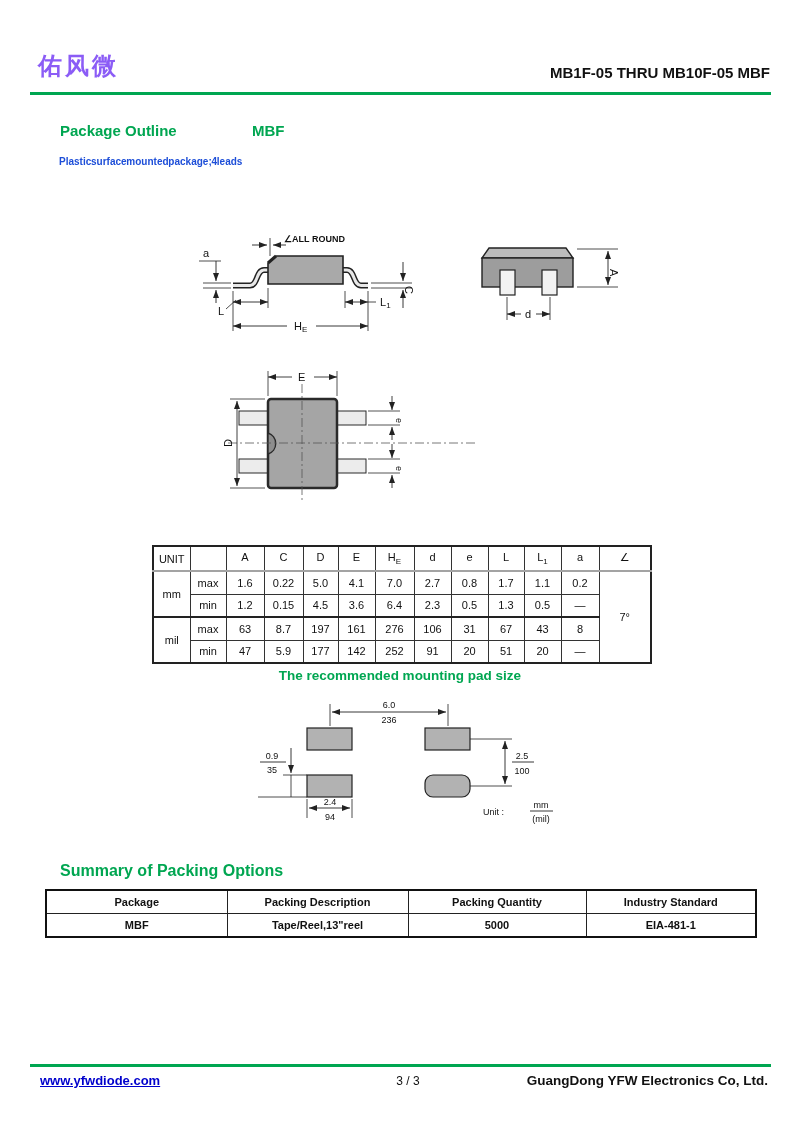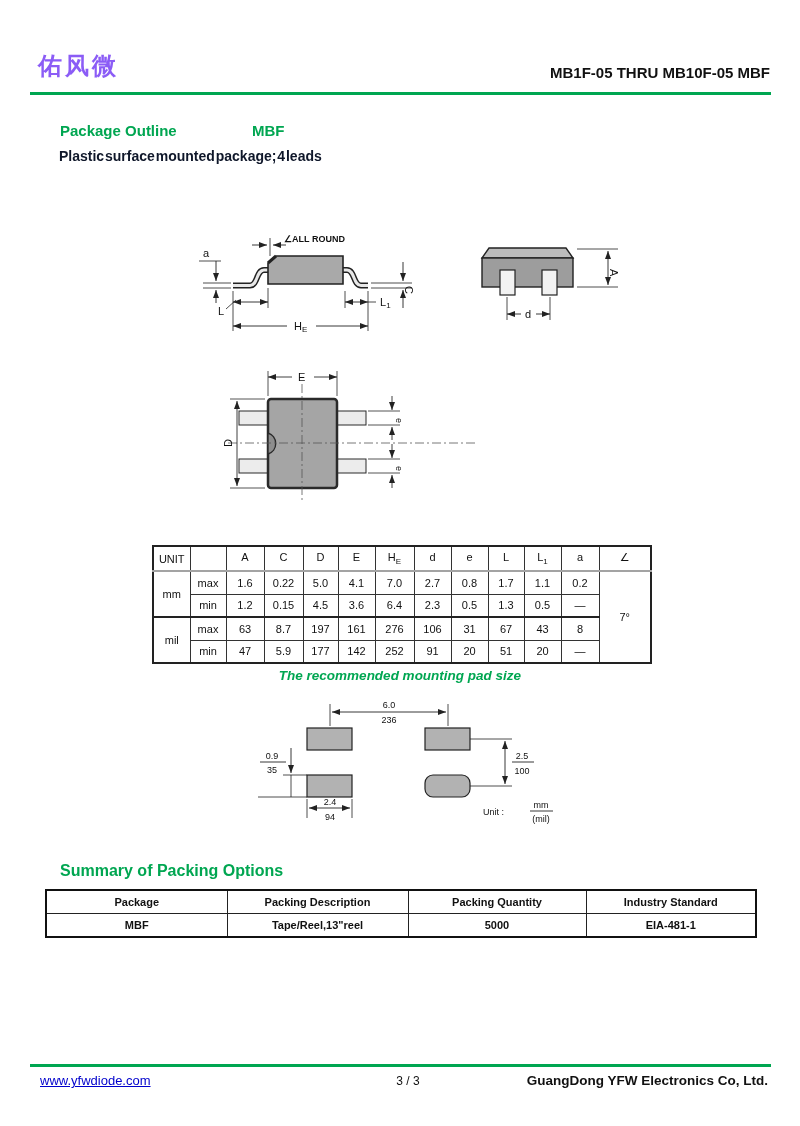--- a/index.html
+++ b/index.html
@@ -14,38 +14,38 @@
   .logo-row { top:10px; left:36px; display:flex; align-items:flex-start; }
   .logo-yf { font-size:44px; font-weight:bold; color:#00A651; letter-spacing:-2px; line-height:40px; font-family:"Liberation Sans",sans-serif; }
   .logo-glyph { margin-left:2px; margin-top:4px; }
   .logo-reg { font-size:13px; font-weight:bold; color:#222; margin-left:1px; line-height:12px; }
   .logo-cn { top:50px; left:38px; font-size:24px; font-weight:bold; color:#8b5cf6; letter-spacing:3px; }
   .doc-title { top:64px; right:30px; font-size:15px; font-weight:bold; color:#111; letter-spacing:0px; }
   .green-rule { background:#00A651; height:3px; }
 
   
   .h-green { color:#00A651; font-weight:bold; font-size:15px; }
-  .subtitle { font-size:14px; font-weight:bold; word-spacing:-3px; color:#0f172a; }
+  .subtitle { font-size:10px; font-weight:bold; word-spacing:-3px; color:#1d4ed8;margin-top:8px; }
 
   
   table.dims { border-collapse:collapse; table-layout:fixed; font-size:11px; color:#111; }
   table.dims td, table.dims th { border:1px solid #333; text-align:center; font-weight:normal; padding:0; height:23px; overflow:hidden; }
   table.dims tr.hdr td, table.dims tr.hdr th { height:25px; }
   table.dims .tb { border-bottom:2px solid #a3a3a3; }
   table.dims .tt { border-top:2px solid #222; }
   table.dims { border:2px solid #222; }
   table.dims sub { font-size:8px; }
 
   
   table.pack { border-collapse:collapse; table-layout:fixed; font-size:11px; width:710px; color:#111; }
   table.pack td, table.pack th { border:1px solid #222; text-align:center; height:19px; font-weight:bold; padding:5px; }
   table.pack { border:2px solid #111; }
 
   
-  .footer-web { color:#0000CC; font-weight:normal; font-size:13px; text-decoration:underline; }
+  .footer-web { color:#0000CC; font-weight:bold; font-size:13px; text-decoration:underline; }
   .footer-page { font-size:12px; color:#111;margin-left:8px; }
   .footer-co { font-size:13.5px; font-weight:bold; color:#111; }
 
   svg text { font-family:"Liberation Sans",sans-serif; fill:#111; }
   .dim-t { font-size:11px; }
   .dim-s { font-size:9px; }
 </style>
 </head>
 <body>
 
@@ -251,21 +251,21 @@
       <td>252</td>
           <td>91</td>
       <td>20</td>
           <td>51</td>
       <td>20</td>
           <td>—</td>
     </tr>
   </tbody>
     </table>
 
-  <div class="abs h-green" style="top:668px; left:0; width:800px; text-align:center; font-size:13.5px;font-style:italic;">The recommended mounting pad size</div>
+  <div class="abs h-green" style="top:668px; left:0; width:800px; text-align:center; font-size:13.5px;">The recommended mounting pad size</div>
 
   <svg class="abs" style="top:690px; left:0;" width="800" height="150" viewBox="0 690 800 150">
     <defs>
       <marker id="ar2" markerWidth="9" markerHeight="8" refX="8" refY="3" orient="auto-start-reverse" markerUnits="userSpaceOnUse">
         <path d="M0,0 L8,3 L0,6 Z" fill="#222"></path>
       </marker>
     </defs>
     <g stroke="#222">
       <rect x="307" y="728" width="45" height="22" fill="#b2b2b2" stroke-width="1.2"></rect>
       <rect x="425" y="728" width="45" height="22" fill="#b2b2b2" stroke-width="1.2"></rect>

